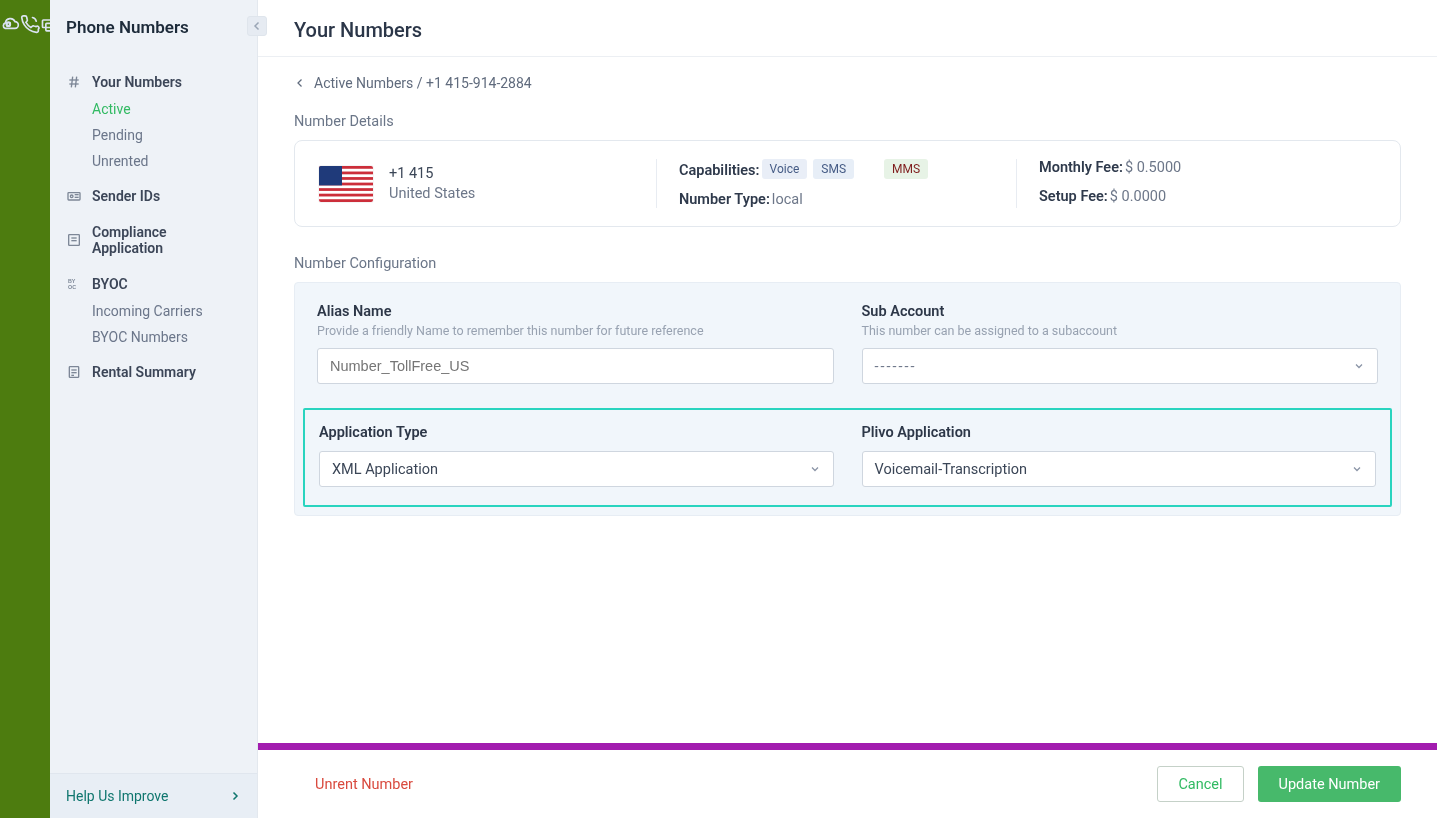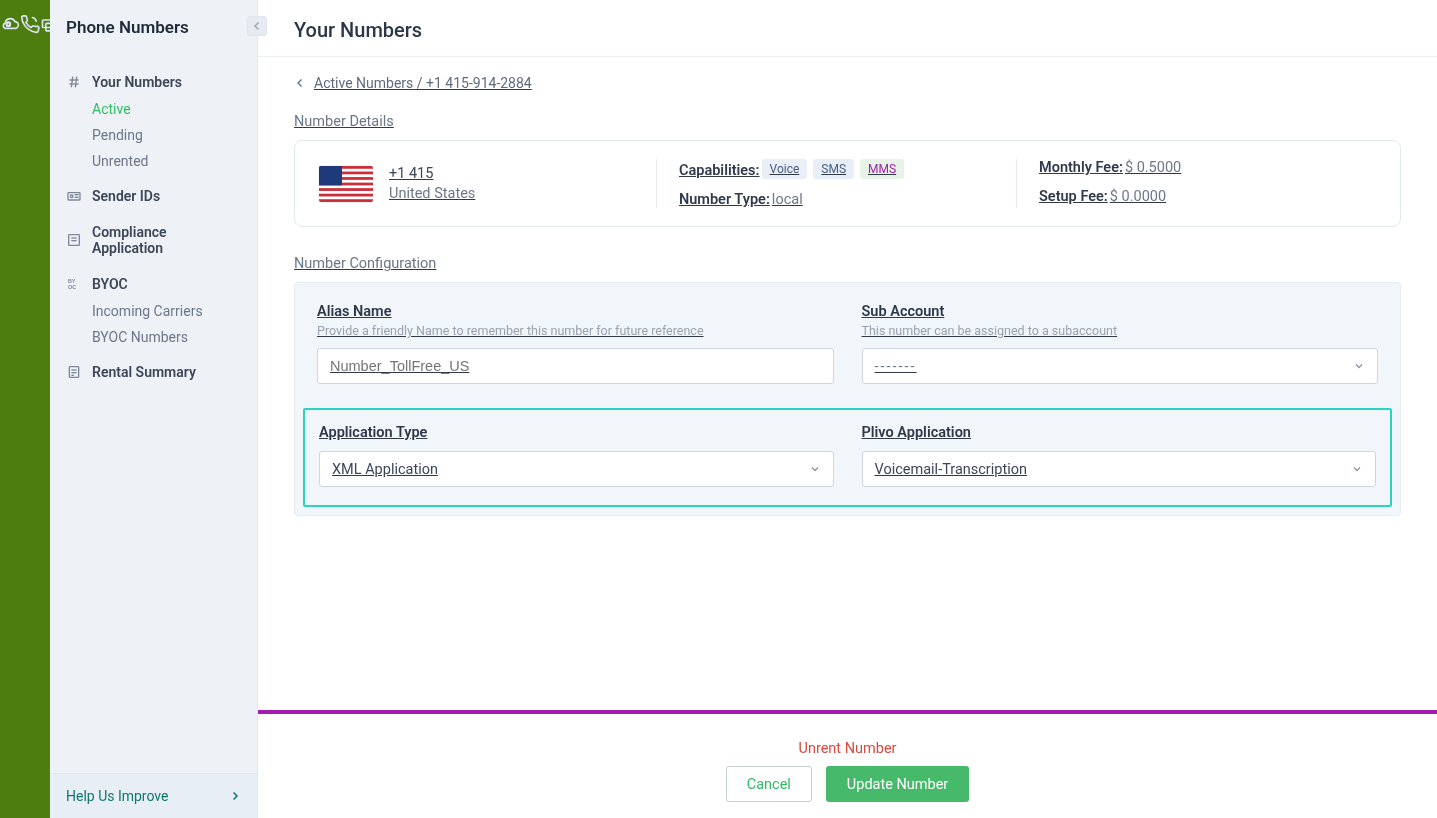--- a/index.html
+++ b/index.html
@@ -98,21 +98,20 @@
   .main-header {
     padding: 18px 36px 14px 36px;
     border-bottom: 1px solid #eceff3;
   }
   .page-title {
     font-size: 20px; font-weight:500; color:#2b3648;
   }
   .main-body {
     flex:1; overflow:auto;
     padding: 18px 36px 0 36px;
-    text-decoration: underline;
   }
   .breadcrumb {
     display:flex; align-items:center; gap:8px;
     color:#606b7d; font-size:14px; cursor:pointer;
     margin-bottom: 22px;
   }
   .breadcrumb svg { width:12px; height:12px; }
   .section-label {
     color:#6b7688; font-size:14.5px; margin-bottom:10px;
   }
@@ -140,21 +139,21 @@
   .kv-row { margin-bottom: 12px; color:#3b4657; font-size:14.5px; display:flex; align-items:flex-end; gap:2px; }
   .kv-row .k { font-weight:600; color:#2f3a4c; }
   .kv-row .v { color:#6d7789; }
   .badges { display:flex; gap:6px; }
   .badge {
     font-size: 12px; padding:3px 8px; border-radius:3px;
     color:#4a5568;
   }
   .badge.voice { background:#e9eef7; color:#455b85; }
   .badge.sms   { background:#e7eef7; color:#455b85; }
-  .badge.mms   { background:#e7f3e6; color:#a21caf; }
+  .badge.mms   { background:#e7f3e6; color:#7f1d1d;margin-left:24px; }
 
   
   .config-card {
     background:#f1f6fb; border:1px solid #e7edf4; border-radius:4px;
     padding: 20px 22px 22px 22px;
   }
   .config-grid {
     display:grid; grid-template-columns: 1fr 1fr; gap: 18px 28px;
   }
   .field-label { font-weight:600; color:#2d3748; font-size:14.5px; }
@@ -181,23 +180,23 @@
     grid-column: 1 / span 2;
     border:2px solid #2ad4bf;
     border-radius:2px;
     padding: 14px 14px 18px 14px;
     display:grid; grid-template-columns:1fr 1fr; gap:18px 28px;
     margin: 6px -14px -14px -14px;
   }
 
   
   .main-footer {
-    border-top:4px solid #a21caf;
+    border-top:7px solid #a21caf;
     padding: 16px 36px;
-    display:flex; align-items:center; justify-content:space-between;flex-direction:column;
+    display:flex; align-items:center; justify-content:space-between;
   }
   .footer-right { display:flex; gap:14px; }
   .btn {
     height:36px; padding:0 20px; border-radius:3px;
     display:flex; align-items:center; justify-content:center;
     font-size:14.5px; cursor:pointer;
     border:1px solid transparent;
   }
   .btn-danger-link { color:#d94a3e; }
   .btn-outline-green { border-color:#c5d1c8; background:#fff; color:#32ba63; }

